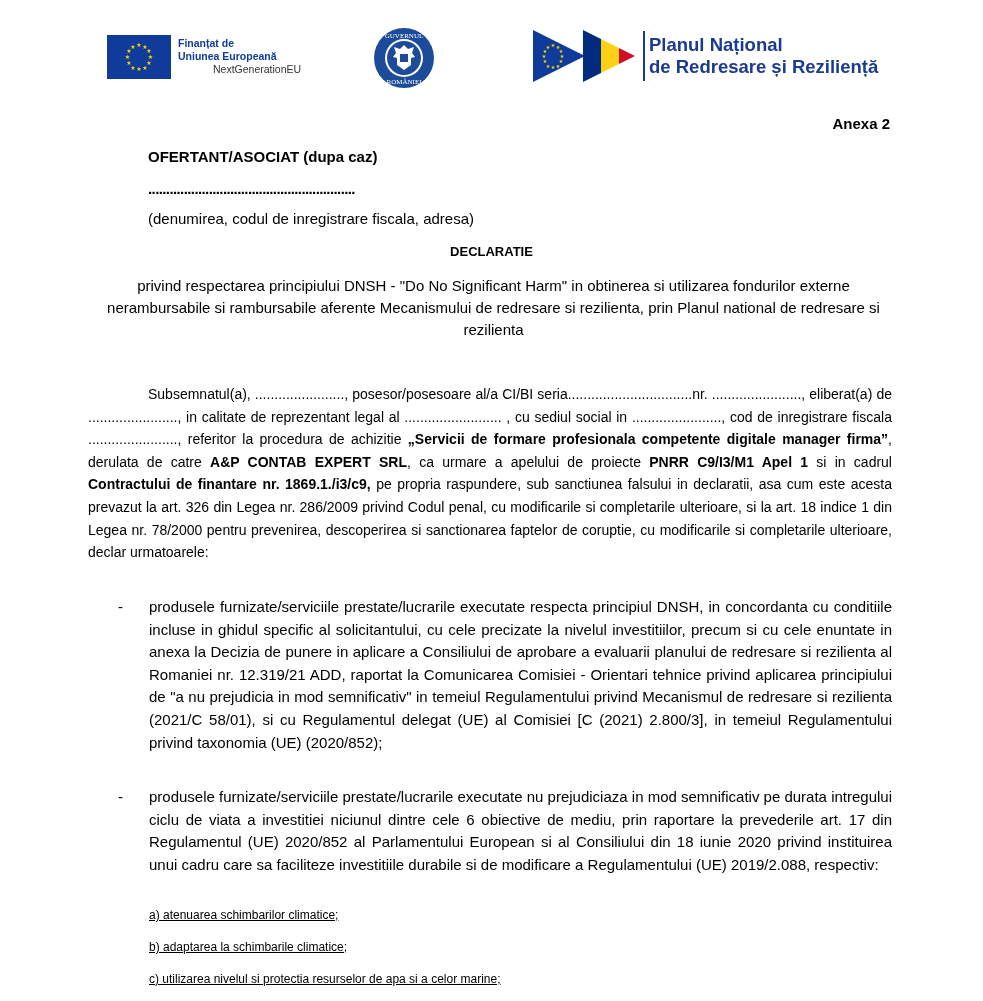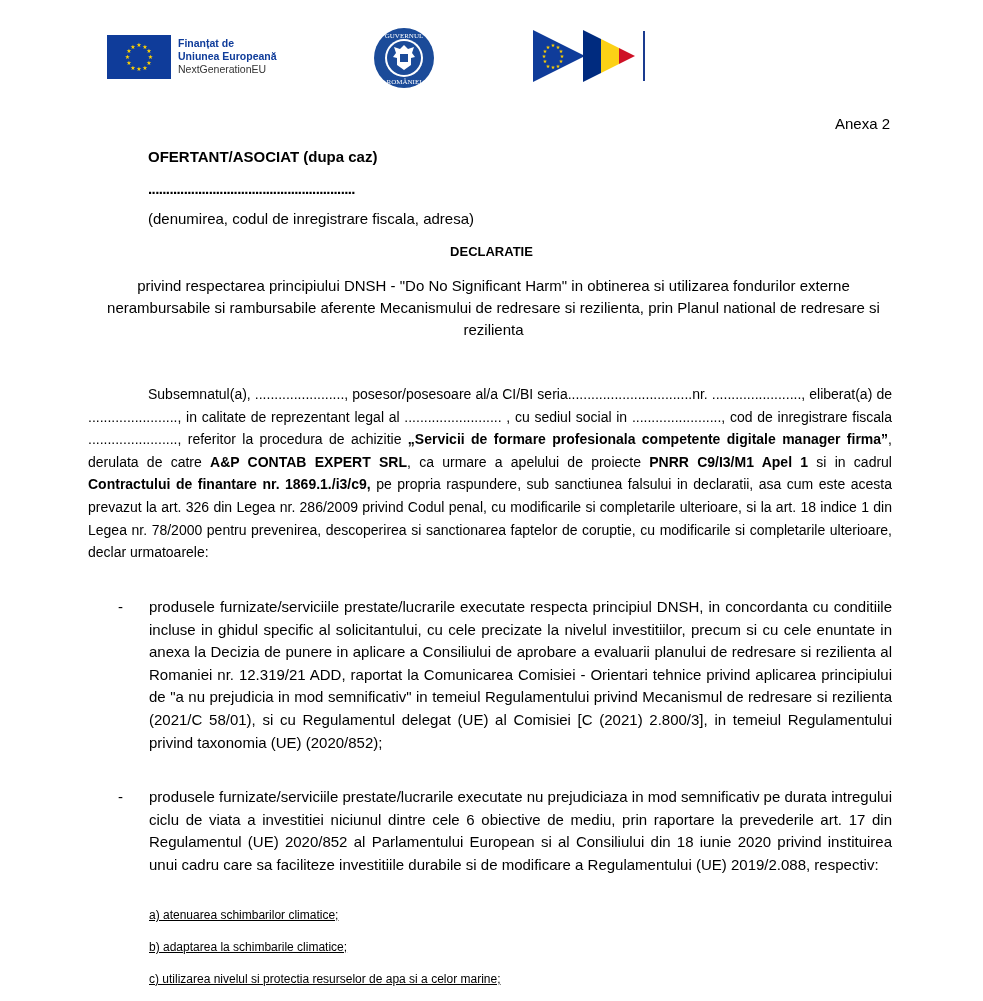--- a/index.html
+++ b/index.html
@@ -4,28 +4,28 @@
 <style>
   html, body { margin: 0; padding: 0; background: #ffffff; }
   body {
     width: 983px; height: 1001px; overflow: hidden; position: relative;
     font-family: "Liberation Sans", sans-serif; color: #000;
   }
   .header { position: absolute; top: 0; left: 0; width: 983px; height: 105px; }
   .eu-flag { position: absolute; left: 107px; top: 35px; width: 64px; height: 44px; background: #0f3c9a; }
   .eu-text { position: absolute; left: 178px; top: 37px; font-size: 10.5px; line-height: 13px; }
   .eu-text .b { color: #0f3c9a; font-weight: bold; }
-  .eu-text .n { color: #333; }
+  .eu-text .n { color: #333; margin-left: 35px; }
   .gov-seal { position: absolute; left: 373px; top: 27px; width: 62px; height: 62px; }
   .pnrr-arrows { position: absolute; left: 533px; top: 28px; width: 110px; height: 55px; }
   .pnrr-bar { position: absolute; left: 643px; top: 31px; width: 2px; height: 50px; background: #1a3b8f; }
   .pnrr-title { position: absolute; left: 649px; top: 34px; font-size: 18.5px; line-height: 22px; color: #1a3b8f; font-weight: bold; }
 
   .doc { position: absolute; left: 0; top: 0; width: 983px; font-family: "Liberation Sans Narrow", "Liberation Sans", sans-serif; font-size: 15px; }
-  .anexa { position: absolute; right: 93px; top: 115px; font-weight: normal; font-size: 15px; }
+  .anexa { position: absolute; right: 93px; top: 115px; font-weight: bold; font-size: 15px; }
   .ofertant { position: absolute; left: 148px; top: 148px; font-weight: bold; font-size: 15px; }
   .dots { position: absolute; left: 148px; top: 180px; font-weight: bold; font-size: 15px; letter-spacing: -0.6px; }
   .denum { position: absolute; left: 148px; top: 210px; font-size: 15px; }
   .decl-title { position: absolute; left: 0; width: 983px; top: 244px; text-align: center; font-weight: bold; font-size: 13px; }
   .decl-sub { position: absolute; left: 96px; width: 795px; top: 275px; text-align: center; font-size: 15px; line-height: 22px; }
 
   .body-par { position: absolute; left: 88px; width: 804px; top: 383px; font-size: 14px; line-height: 22.6px; text-align: justify; text-indent: 60px; }
   .bullet { position: absolute; left: 88px; width: 804px; font-size: 15px; line-height: 22.6px; text-align: justify; }
   .bullet .dash { position: absolute; left: 30px; top: 0; }
   .bullet .txt { margin-left: 61px; }
@@ -94,20 +94,24 @@
         <text x="11" y="30">★</text>
           <text x="12" y="25">★</text>
           <text x="15" y="20.5">★</text>
       </g>
       <polygon points="50,2 68,11 68,45 50,54" fill="#002b7f"></polygon>
       <polygon points="68,11 86,20 86,36 68,45" fill="#fcd116"></polygon>
       <polygon points="86,20 102,28 86,36" fill="#ce1126"></polygon>
     </svg>
   </div>
   <div class="pnrr-bar"></div>
+  <div class="pnrr-title">
+    <div>Planul Național</div>
+    <div>de Redresare și Reziliență</div>
+  </div>
 </div>
 
 <div class="doc">
   <div class="anexa">Anexa 2</div>
   <div class="ofertant">OFERTANT/ASOCIAT (dupa caz)</div>
   <div class="dots">..........................................................</div>
   <div class="denum">(denumirea, codul de inregistrare fiscala, adresa)</div>
   <div class="decl-title">DECLARATIE</div>
   <div class="decl-sub">privind respectarea principiului DNSH - "Do No Significant Harm" in obtinerea si utilizarea fondurilor externe nerambursabile si rambursabile aferente Mecanismului de redresare si rezilienta, prin Planul national de redresare si rezilienta</div>
 

